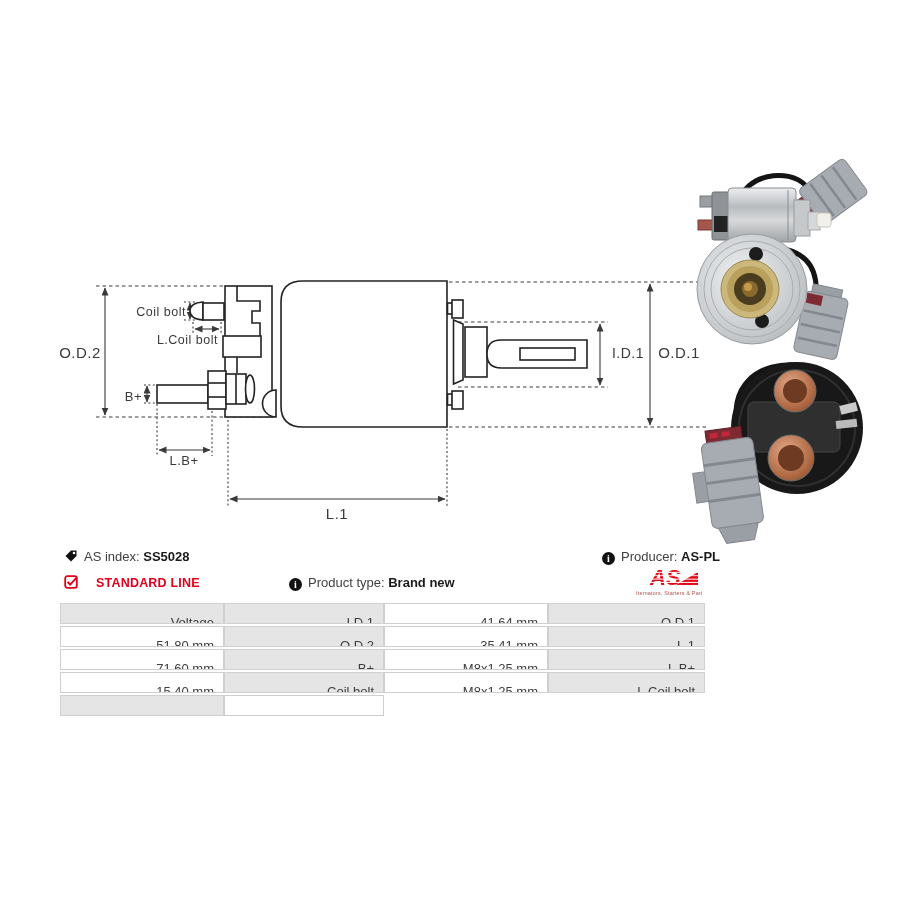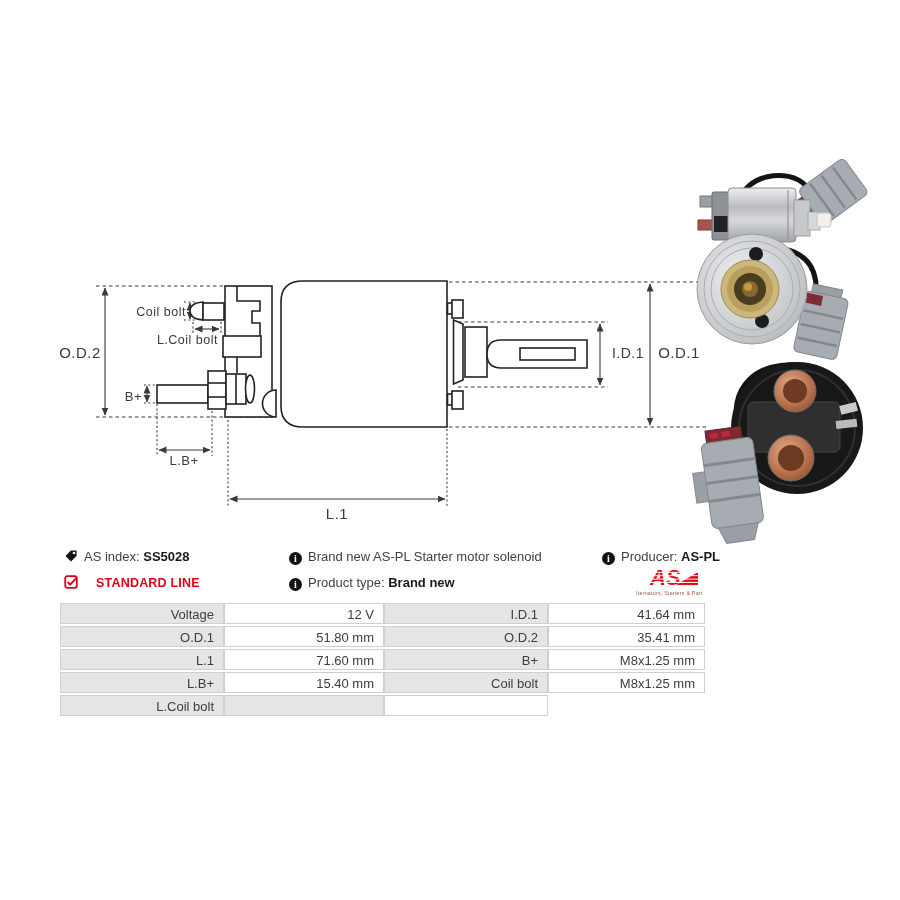--- a/index.html
+++ b/index.html
@@ -26,21 +26,21 @@
   .info-icon{display:inline-block;width:13px;height:13px;border-radius:50%;background:#111;
              color:#fff;font-size:10px;font-weight:bold;text-align:center;line-height:13px;
              margin-right:6px;vertical-align:-1px;font-family:"Liberation Serif",serif;}
   .standard{color:#e2001a;font-weight:bold;font-size:12.5px;letter-spacing:.2px;margin-left:12px;}
   .aslogo{position:absolute;left:636px;top:566px;text-align:center;}
 
   
   .spec-table{position:absolute;left:60px;top:603px;width:645px;display:grid;
               grid-template-columns:164px 160px 164px 157px;grid-auto-rows:21px;row-gap:2px;
               font-size:13px;}
-  .spec-table .cell{line-height:21px;padding:0 9px;text-align:right;white-space:nowrap;
+  .spec-table .cell{line-height:21px;padding:8px 9px;text-align:right;white-space:nowrap;
                     overflow:hidden;}
   .cell.lbl{background:#e5e5e5;border:1px solid #d0d0d0;color:#3d3d3d;}
   .cell.val{background:#fff;border:1px solid #cfcfcf;color:#3d3d3d;}
 </style>
 </head>
 <body>
 
 <div class="page">
 
   <svg class="diagram" viewBox="55 255 660 275">
@@ -236,23 +236,20 @@
 
   <div class="info-item" style="left:64px;top:575px;">
     <span class="icon-cell">
       <svg width="14" height="14" viewBox="0 0 14 14">
         <rect x="1.2" y="1.2" width="11.6" height="11.6" rx="2" fill="none" stroke="#e2001a" stroke-width="1.8"></rect>
         <path d="M3.6,7 L6.2,9.6 L12.6,2.6" fill="none" stroke="#e2001a" stroke-width="1.9"></path>
       </svg>
     </span><span class="standard">STANDARD LINE</span>
   </div>
 
-  <div class="info-item" style="left:289px;top:549px;">
-    <span class="info-icon">i</span><span>Brand new AS-PL Starter motor solenoid</span>
-  </div>
 
   <div class="info-item" style="left:289px;top:575px;">
     <span class="info-icon">i</span><span>Product type:</span>
     <b>Brand new</b>
   </div>
 
   <div class="info-item" style="left:602px;top:549px;">
     <span class="info-icon">i</span><span>Producer:</span>
     <b>AS-PL</b>
   </div>
@@ -265,21 +262,20 @@
         </pattern>
       </defs>
       <text x="14" y="19" font-size="22" font-weight="bold" font-style="italic" fill="url(#redstripes)">AS</text>
       <polygon points="40,19 62,6 62,19" fill="url(#redstripes)"></polygon>
       <text x="33" y="29" font-size="5.4" fill="#b05050" text-anchor="middle" letter-spacing=".2">Alternators, Starters &amp; Parts</text>
     </svg>
   </div>
 
   <div class="spec-table">
     <div class="cell lbl">Voltage</div>
-    <div class="cell val">12 V</div>
     <div class="cell lbl">I.D.1</div>
     <div class="cell val">41.64 mm</div>
 
     <div class="cell lbl">O.D.1</div>
     <div class="cell val">51.80 mm</div>
     <div class="cell lbl">O.D.2</div>
     <div class="cell val">35.41 mm</div>
 
     <div class="cell lbl">L.1</div>
     <div class="cell val">71.60 mm</div>

